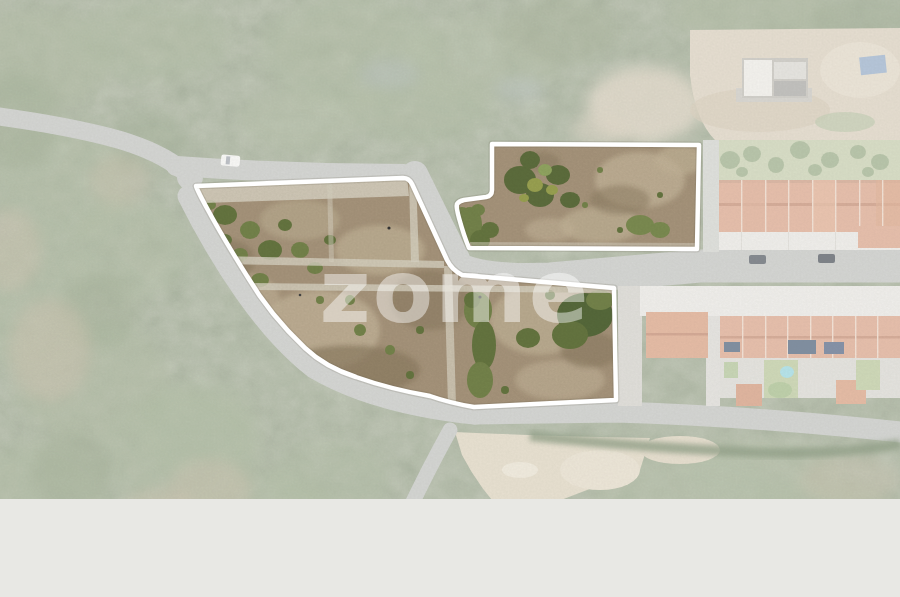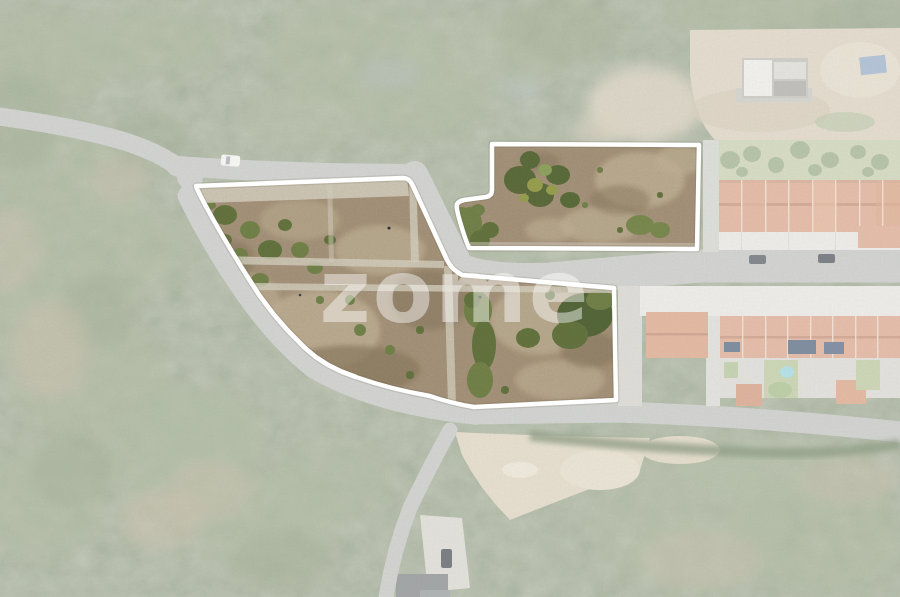--- a/index.html
+++ b/index.html
@@ -1,16 +1,16 @@
 <!DOCTYPE html>
 <html><head>
 <meta charset="utf-8">
 <style>
   html,body{margin:0;padding:0;background:#e8e8e4;}
-  #stage{width:900px;height:597px;position:relative;overflow:hidden;font-family:"DejaVu Sans","Liberation Sans",sans-serif;}
+  #stage{width:900px;height:499px;position:relative;overflow:hidden;font-family:"DejaVu Sans","Liberation Sans",sans-serif;}
   svg{display:block;}
   .roadln{fill:none;stroke:#bdbfbb;stroke-linecap:round;stroke-linejoin:round;}
   .roof{fill:#d99d80}.roofdk{fill:#c08264}.roofsep{fill:#ecd2bf}
   .front{fill:#e7e5e0}.frontsep{fill:#d5d2cb}
   .yard{fill:#c3cba8}.tree{fill:#93a77e}.treedk{fill:#7c8d6a}
   .fblob{fill:#8f9f7c}.fblob2{fill:#95a583}.tan{fill:#b7a98c}
   .grnA{fill:#64743f}.grnB{fill:#73824a}.grnC{fill:#5c6c3c}
   .lightp{fill:#d5cfbf}.dirtpatch{fill:#8a7a60}.litpatch{fill:#c1b297}
   .wm{font-weight:bold;letter-spacing:2px;}
 </style>

